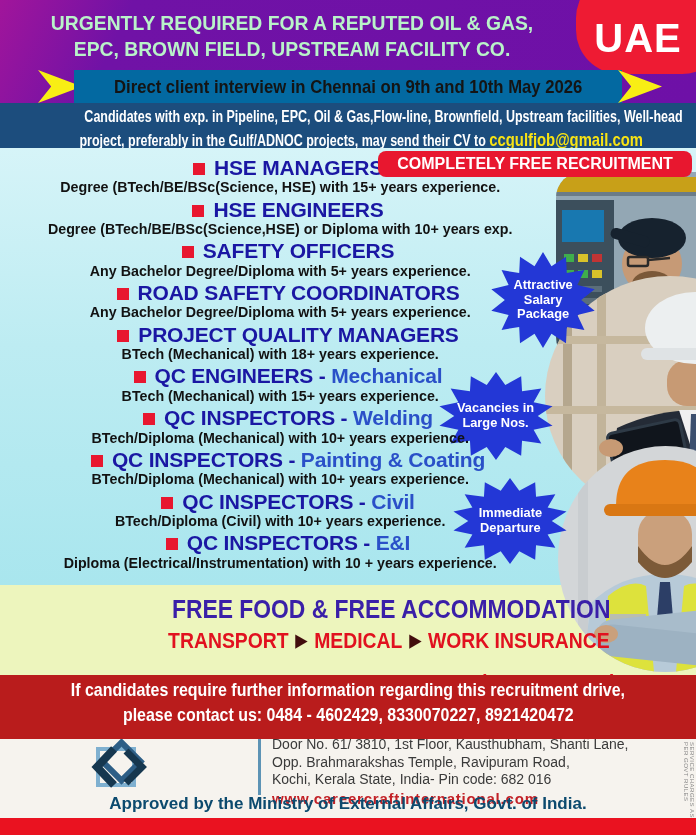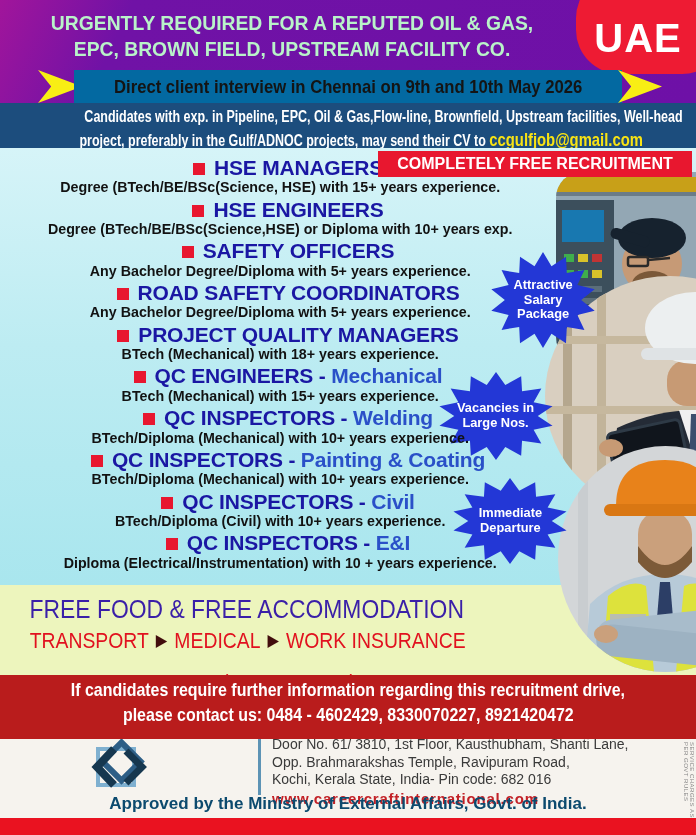--- a/index.html
+++ b/index.html
@@ -37,21 +37,21 @@
   .cond78 { display:inline-block; white-space:nowrap; transform:scaleX(.78); transform-origin:50% 50%;
             font-size:16px; }
   .email { color:#f8e313; font-size:19px; text-decoration:none; cursor:pointer; }
 
   
   .body-bg { position:absolute; left:0; top:148px; width:696px; height:437px;
              background:linear-gradient(180deg,#d6f4f8 0%,#bdecf2 45%,#a9e6ee 100%); }
 
   
   .free-badge { position:absolute; left:378px; top:151px; width:314px; height:26px;
-                background:#e8172f; border-radius:0; color:#fff; font-weight:700; font-size:16px;
+                background:#e8172f; border-radius:8px; color:#fff; font-weight:700; font-size:16px;
                 display:flex; align-items:center; justify-content:center; z-index:3; white-space:nowrap; }
 
   
   .jobs { position:absolute; left:18px; top:157px; width:540px; z-index:3;text-align:center; }
   .job { margin-bottom:2px; }
   .job-title { font-size:21px; font-weight:700; color:#1a17a3; line-height:1.02;
                letter-spacing:-0.2px; white-space:nowrap; }
   .bullet { display:inline-block; width:12px; height:12px; background:#e8172f; margin-right:9px; }
   .jsep { white-space:pre; color:#1a17a3; }
   .jsub { color:#2a50c8; }
@@ -70,21 +70,21 @@
           text-align:center; z-index:2; }
   .star svg { position:absolute; inset:0; width:100%; height:100%; }
   .star .label { position:relative; color:#fff; font-weight:700; font-size:13.5px; line-height:1.1;
                  white-space:pre-line; transform:scaleX(.95); }
   .star1 { left:490px; top:252px; width:106px; height:96px; }
   .star2 { left:438px; top:372px; width:116px; height:88px; }
   .star3 { left:452px; top:478px; width:116px; height:86px; }
 
   
   .benefits { position:absolute; left:0; top:585px; width:696px; height:90px; background:#edf5bd; }
-  .b-line { position:relative; z-index:3; width:640px; text-align:left; font-weight:400; }
+  .b-line { position:relative; z-index:3; width:640px; text-align:right; font-weight:700; }
   .b-line span.inner { display:inline-block; white-space:nowrap; transform:scaleX(.88); }
   .b1 { margin-top:9px; font-size:26px; color:#3a1fa8; }
   .b2 { margin-top:3px; font-size:22px; color:#e1111f; }
   .b2 .arrow { color:#420d0d; font-size:17px; padding:0 8px; vertical-align:2px; }
   .b3 { margin-top:16px; font-size:22px; color:#e1111f; }
 
   
   .contact { position:absolute; left:0; top:675px; width:696px; height:64px; background:#b91c1c;
              text-align:center; color:#fff; font-weight:700; padding-top:2px; z-index:3; }
   .contact .cline { line-height:1.32; }

